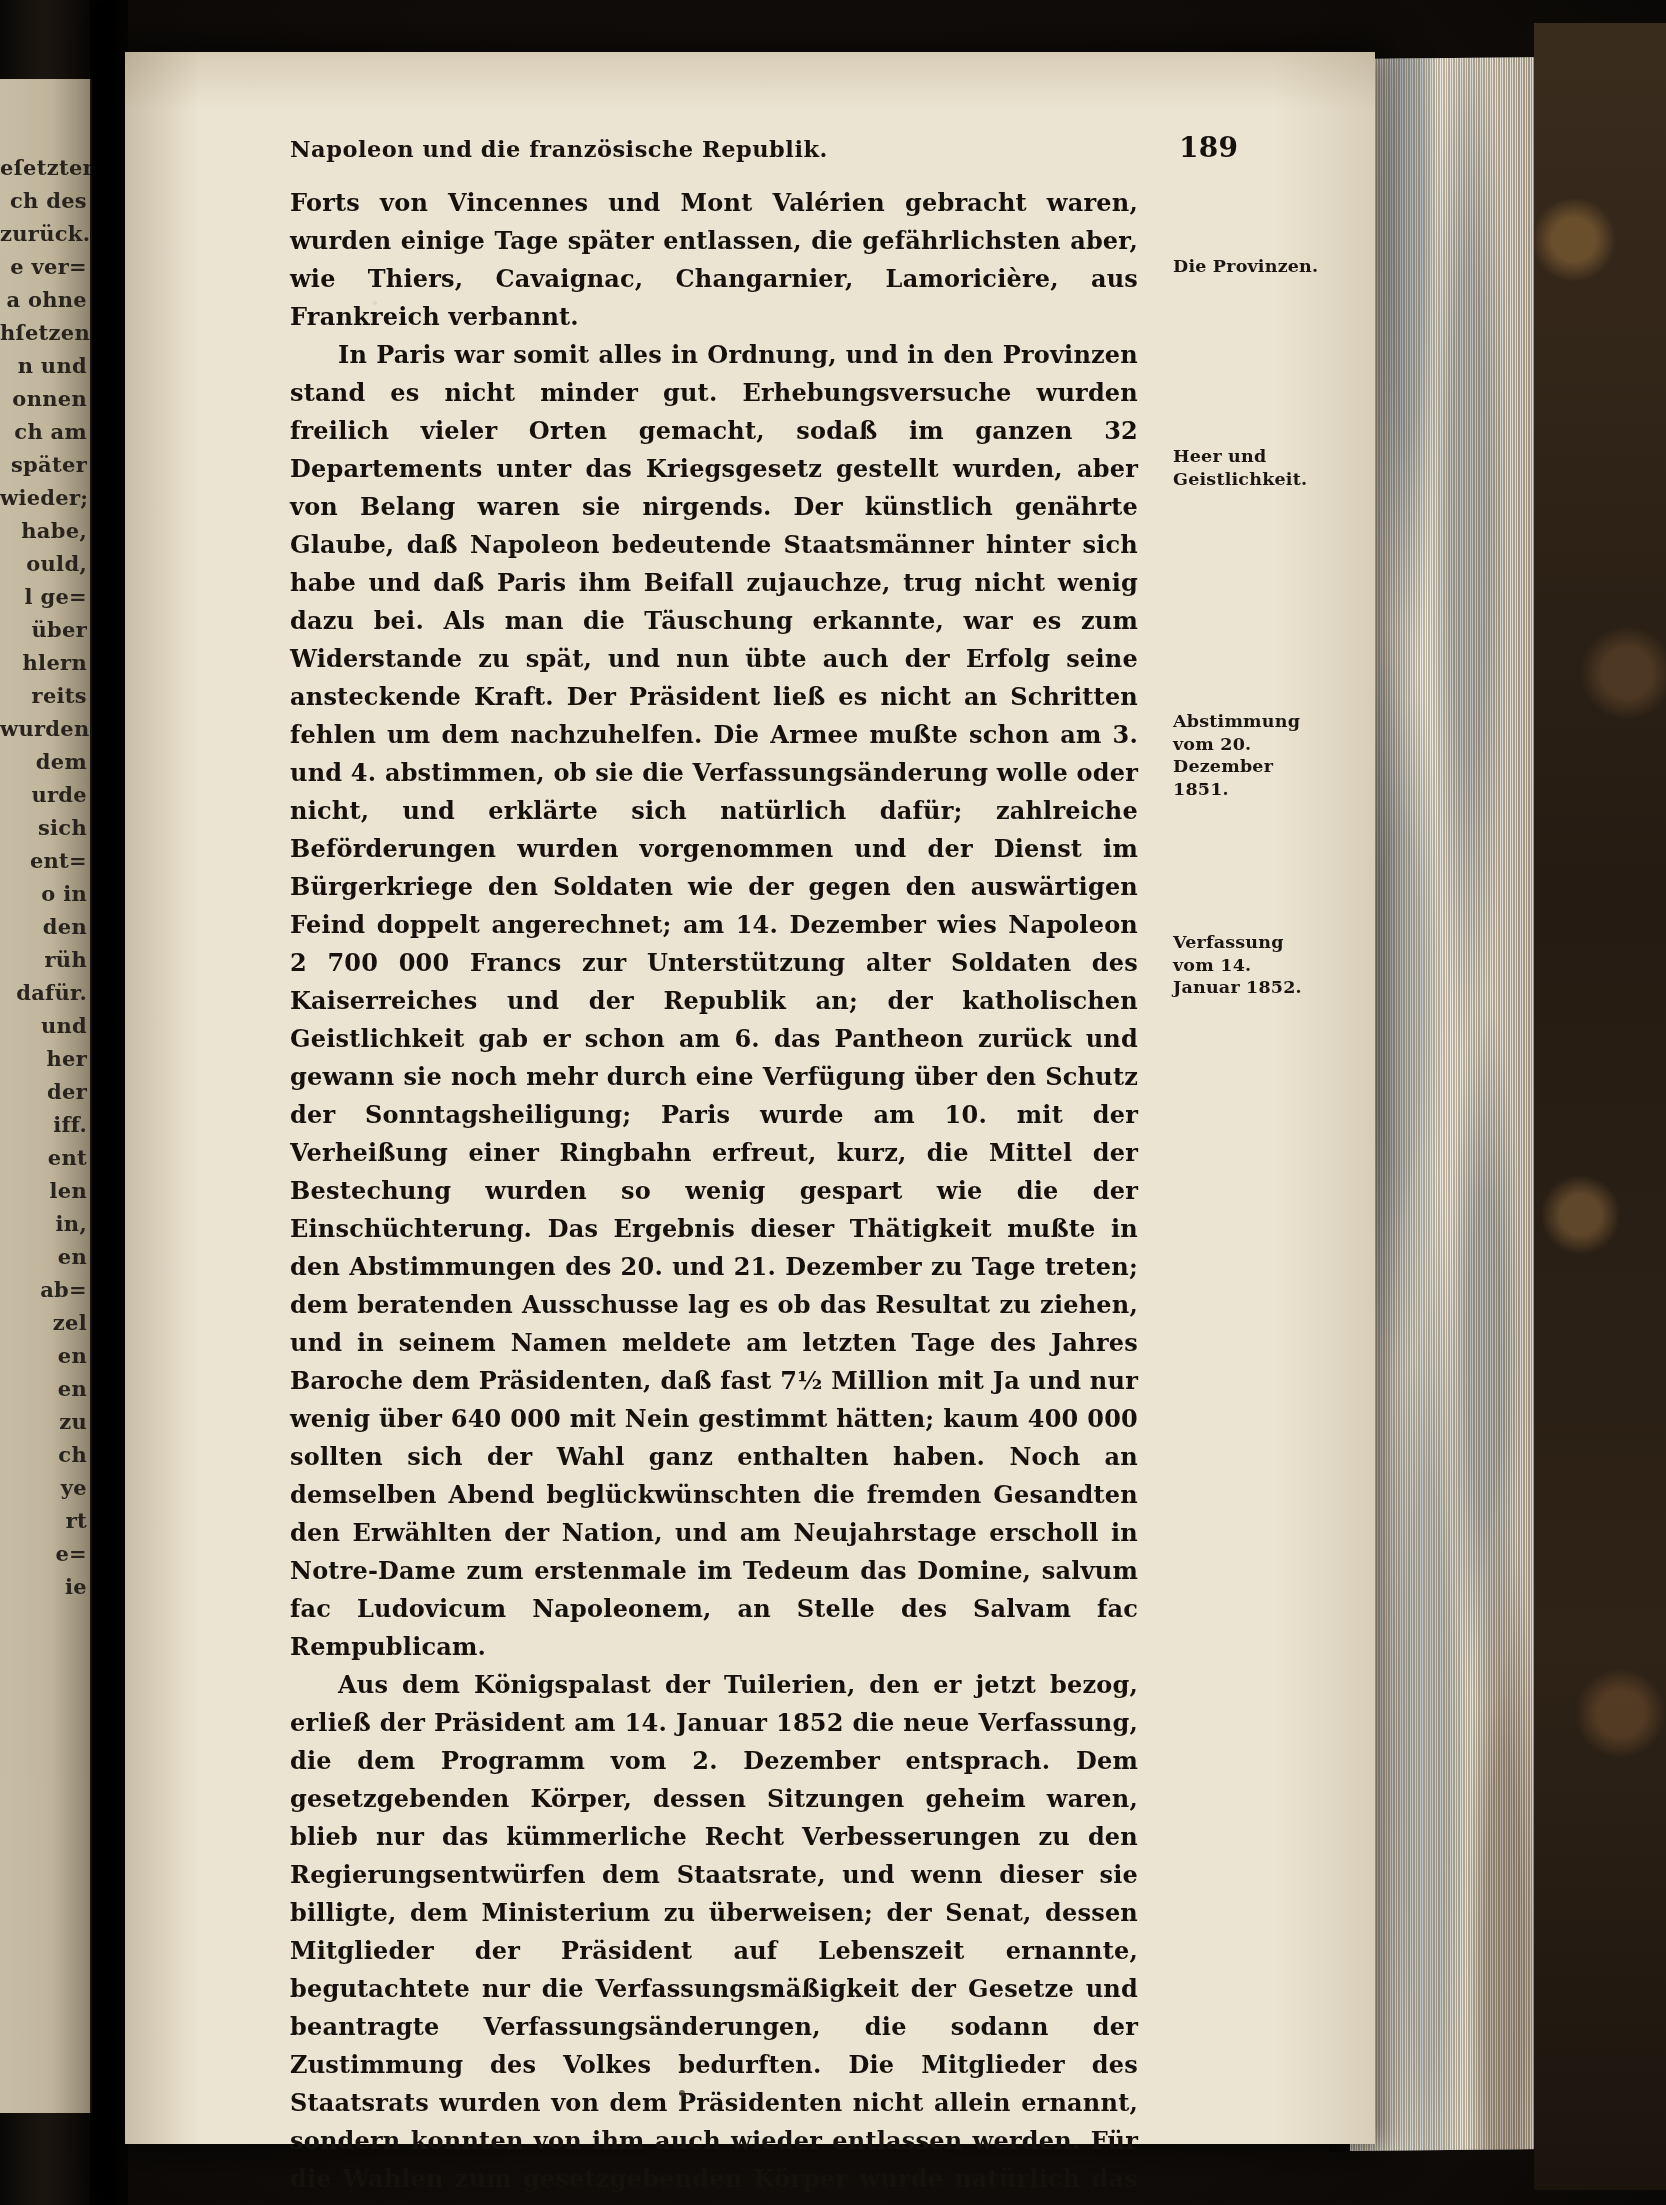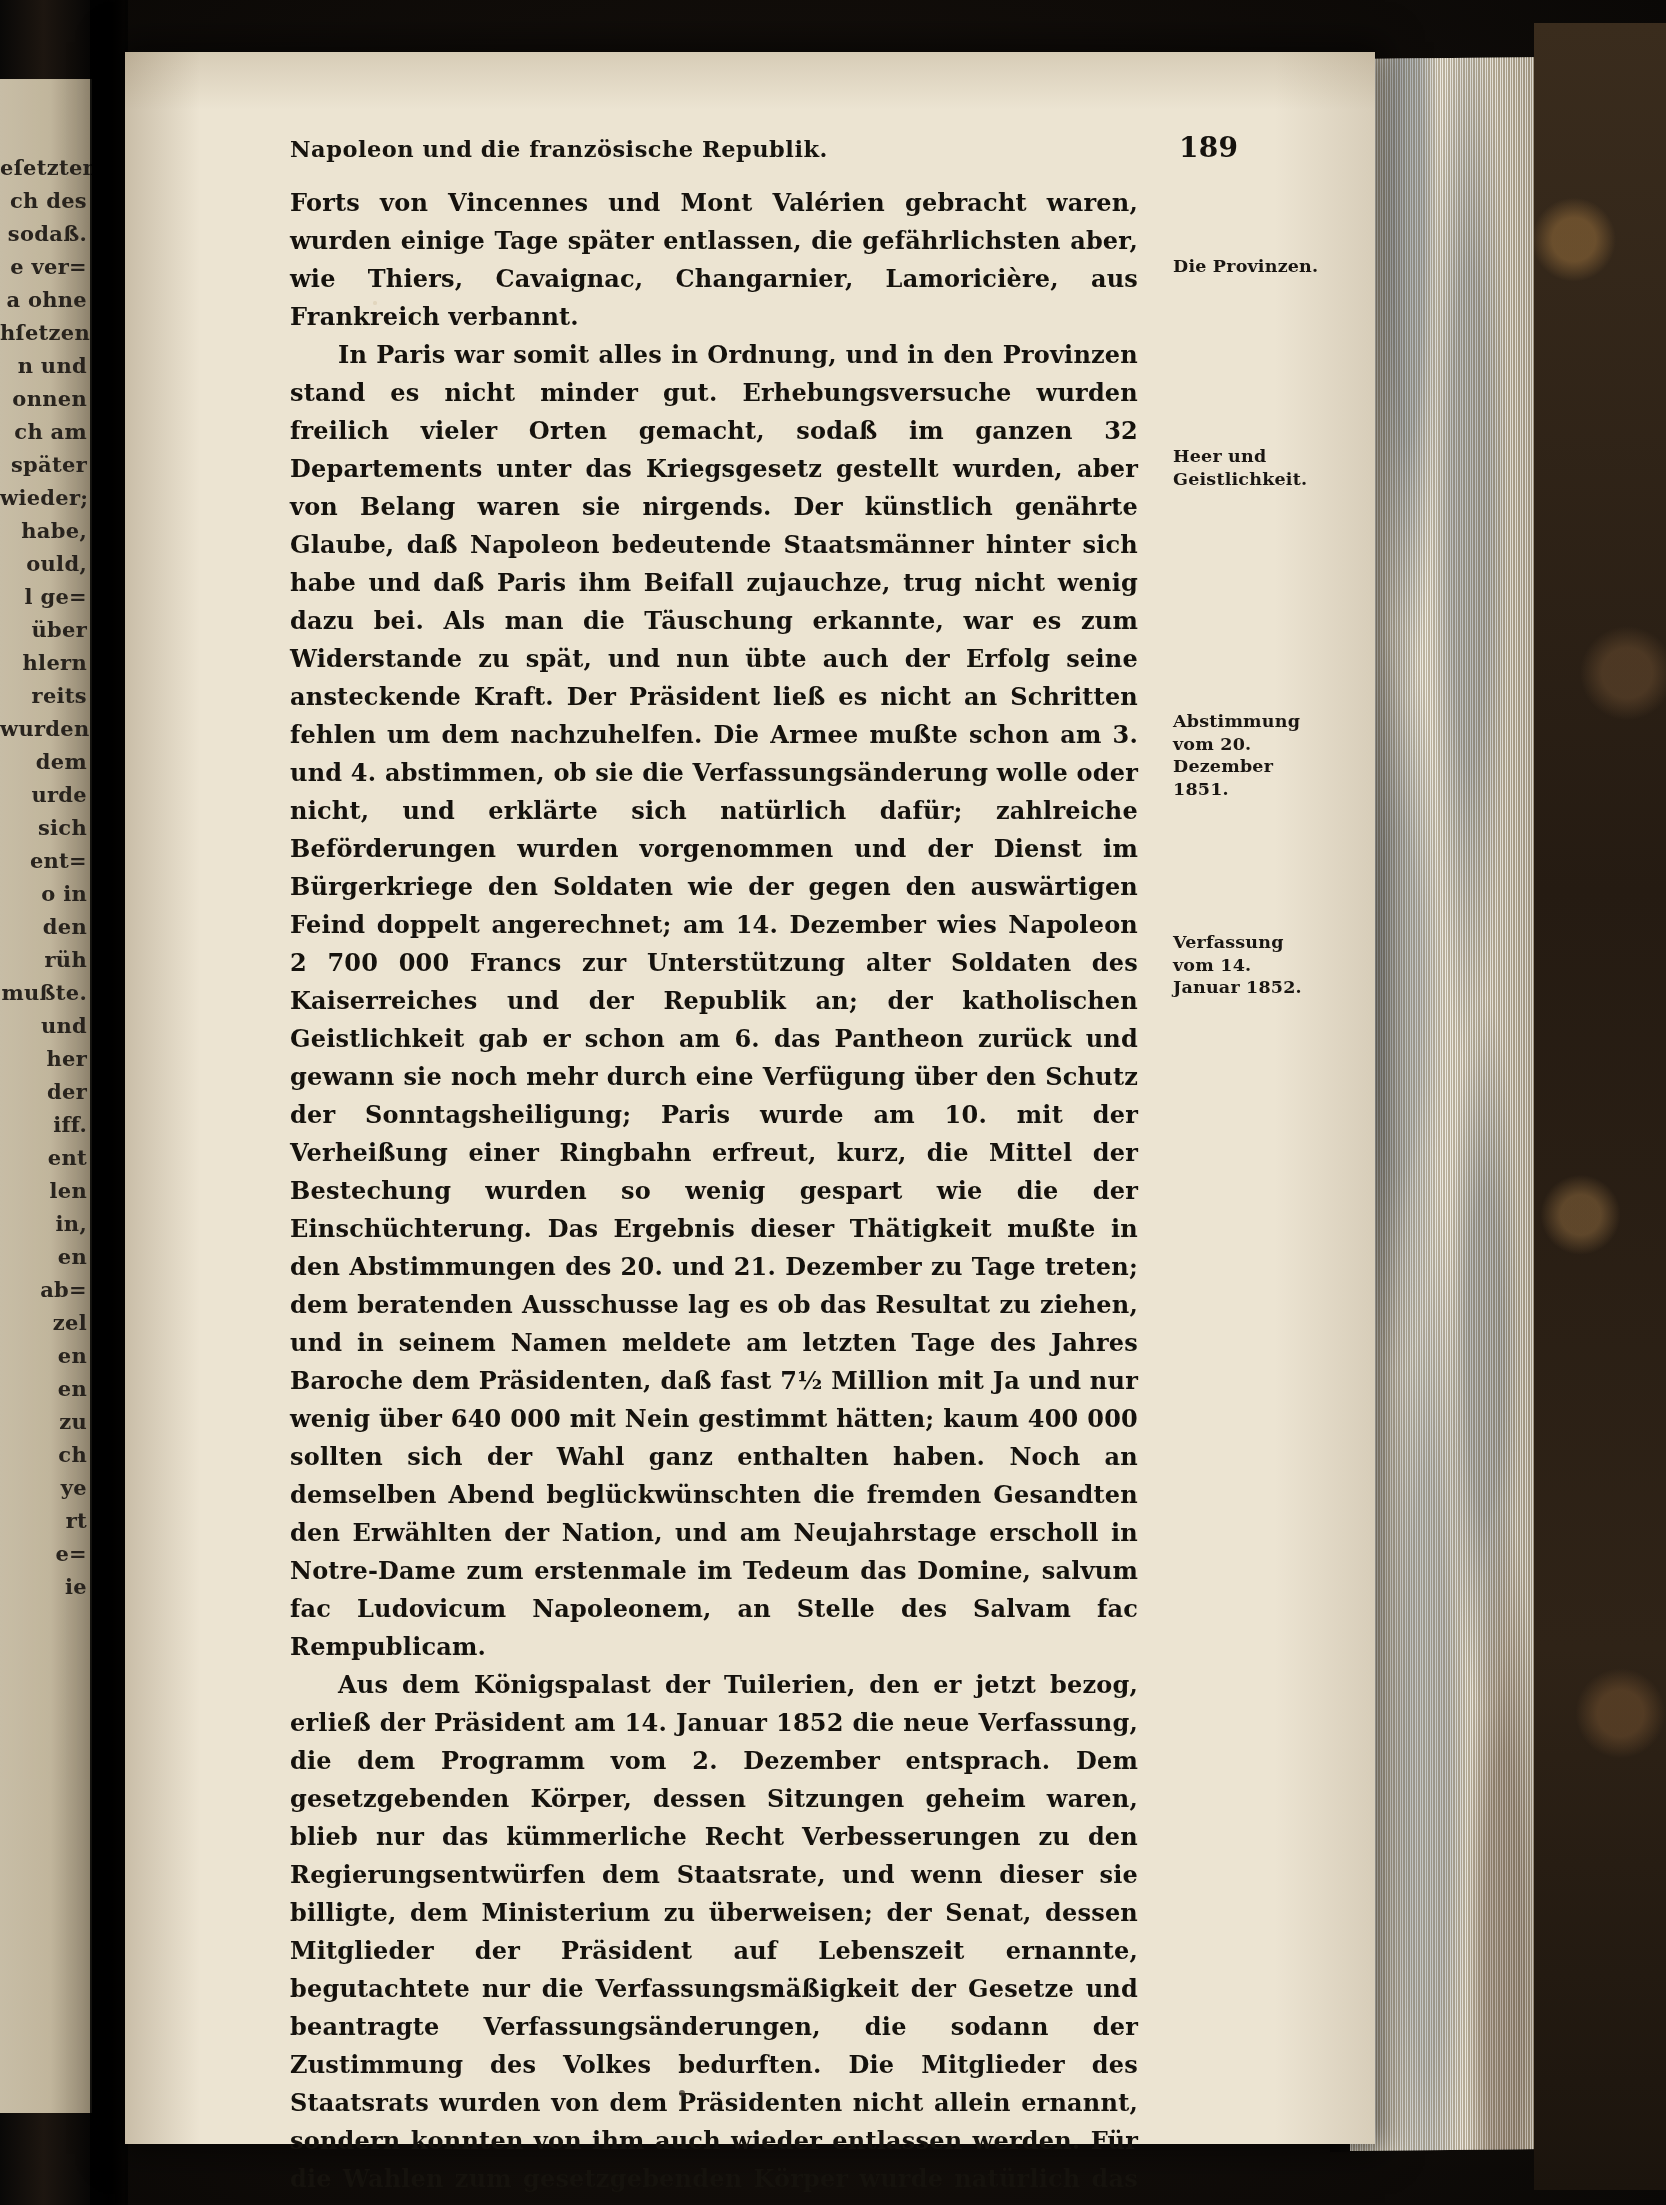--- a/index.html
+++ b/index.html
@@ -212,21 +212,21 @@
 <body>
 
 <div id="book">
 
   <div id="gutter-shadow"></div>
 
   <div id="left-page">
     <div id="left-page-inner">
         <div class="lp-line fraktur">eſetzten</div>
         <div class="lp-line fraktur">ch des</div>
-        <div class="lp-line fraktur">sodaß.</div>
+        <div class="lp-line fraktur">zurück.</div>
         <div class="lp-line fraktur">e ver=</div>
         <div class="lp-line fraktur">a ohne</div>
         <div class="lp-line fraktur">hſetzen</div>
         <div class="lp-line fraktur">n und</div>
         <div class="lp-line fraktur">onnen</div>
         <div class="lp-line fraktur">ch am</div>
         <div class="lp-line fraktur">später</div>
         <div class="lp-line fraktur">wieder;</div>
         <div class="lp-line fraktur">habe,</div>
         <div class="lp-line fraktur">ould,</div>
@@ -235,21 +235,21 @@
         <div class="lp-line fraktur">hlern</div>
         <div class="lp-line fraktur">reits</div>
         <div class="lp-line fraktur">wurden</div>
         <div class="lp-line fraktur">dem</div>
         <div class="lp-line fraktur">urde</div>
         <div class="lp-line fraktur">sich</div>
         <div class="lp-line fraktur">ent=</div>
         <div class="lp-line fraktur">o in</div>
         <div class="lp-line fraktur">den</div>
         <div class="lp-line fraktur">rüh</div>
-        <div class="lp-line fraktur">mußte.</div>
+        <div class="lp-line fraktur">dafür.</div>
         <div class="lp-line fraktur">und</div>
         <div class="lp-line fraktur">her</div>
         <div class="lp-line fraktur">der</div>
         <div class="lp-line fraktur">iff.</div>
         <div class="lp-line fraktur">ent</div>
         <div class="lp-line fraktur">len</div>
         <div class="lp-line fraktur">in,</div>
         <div class="lp-line fraktur">en</div>
         <div class="lp-line fraktur">ab=</div>
         <div class="lp-line fraktur">zel</div>

